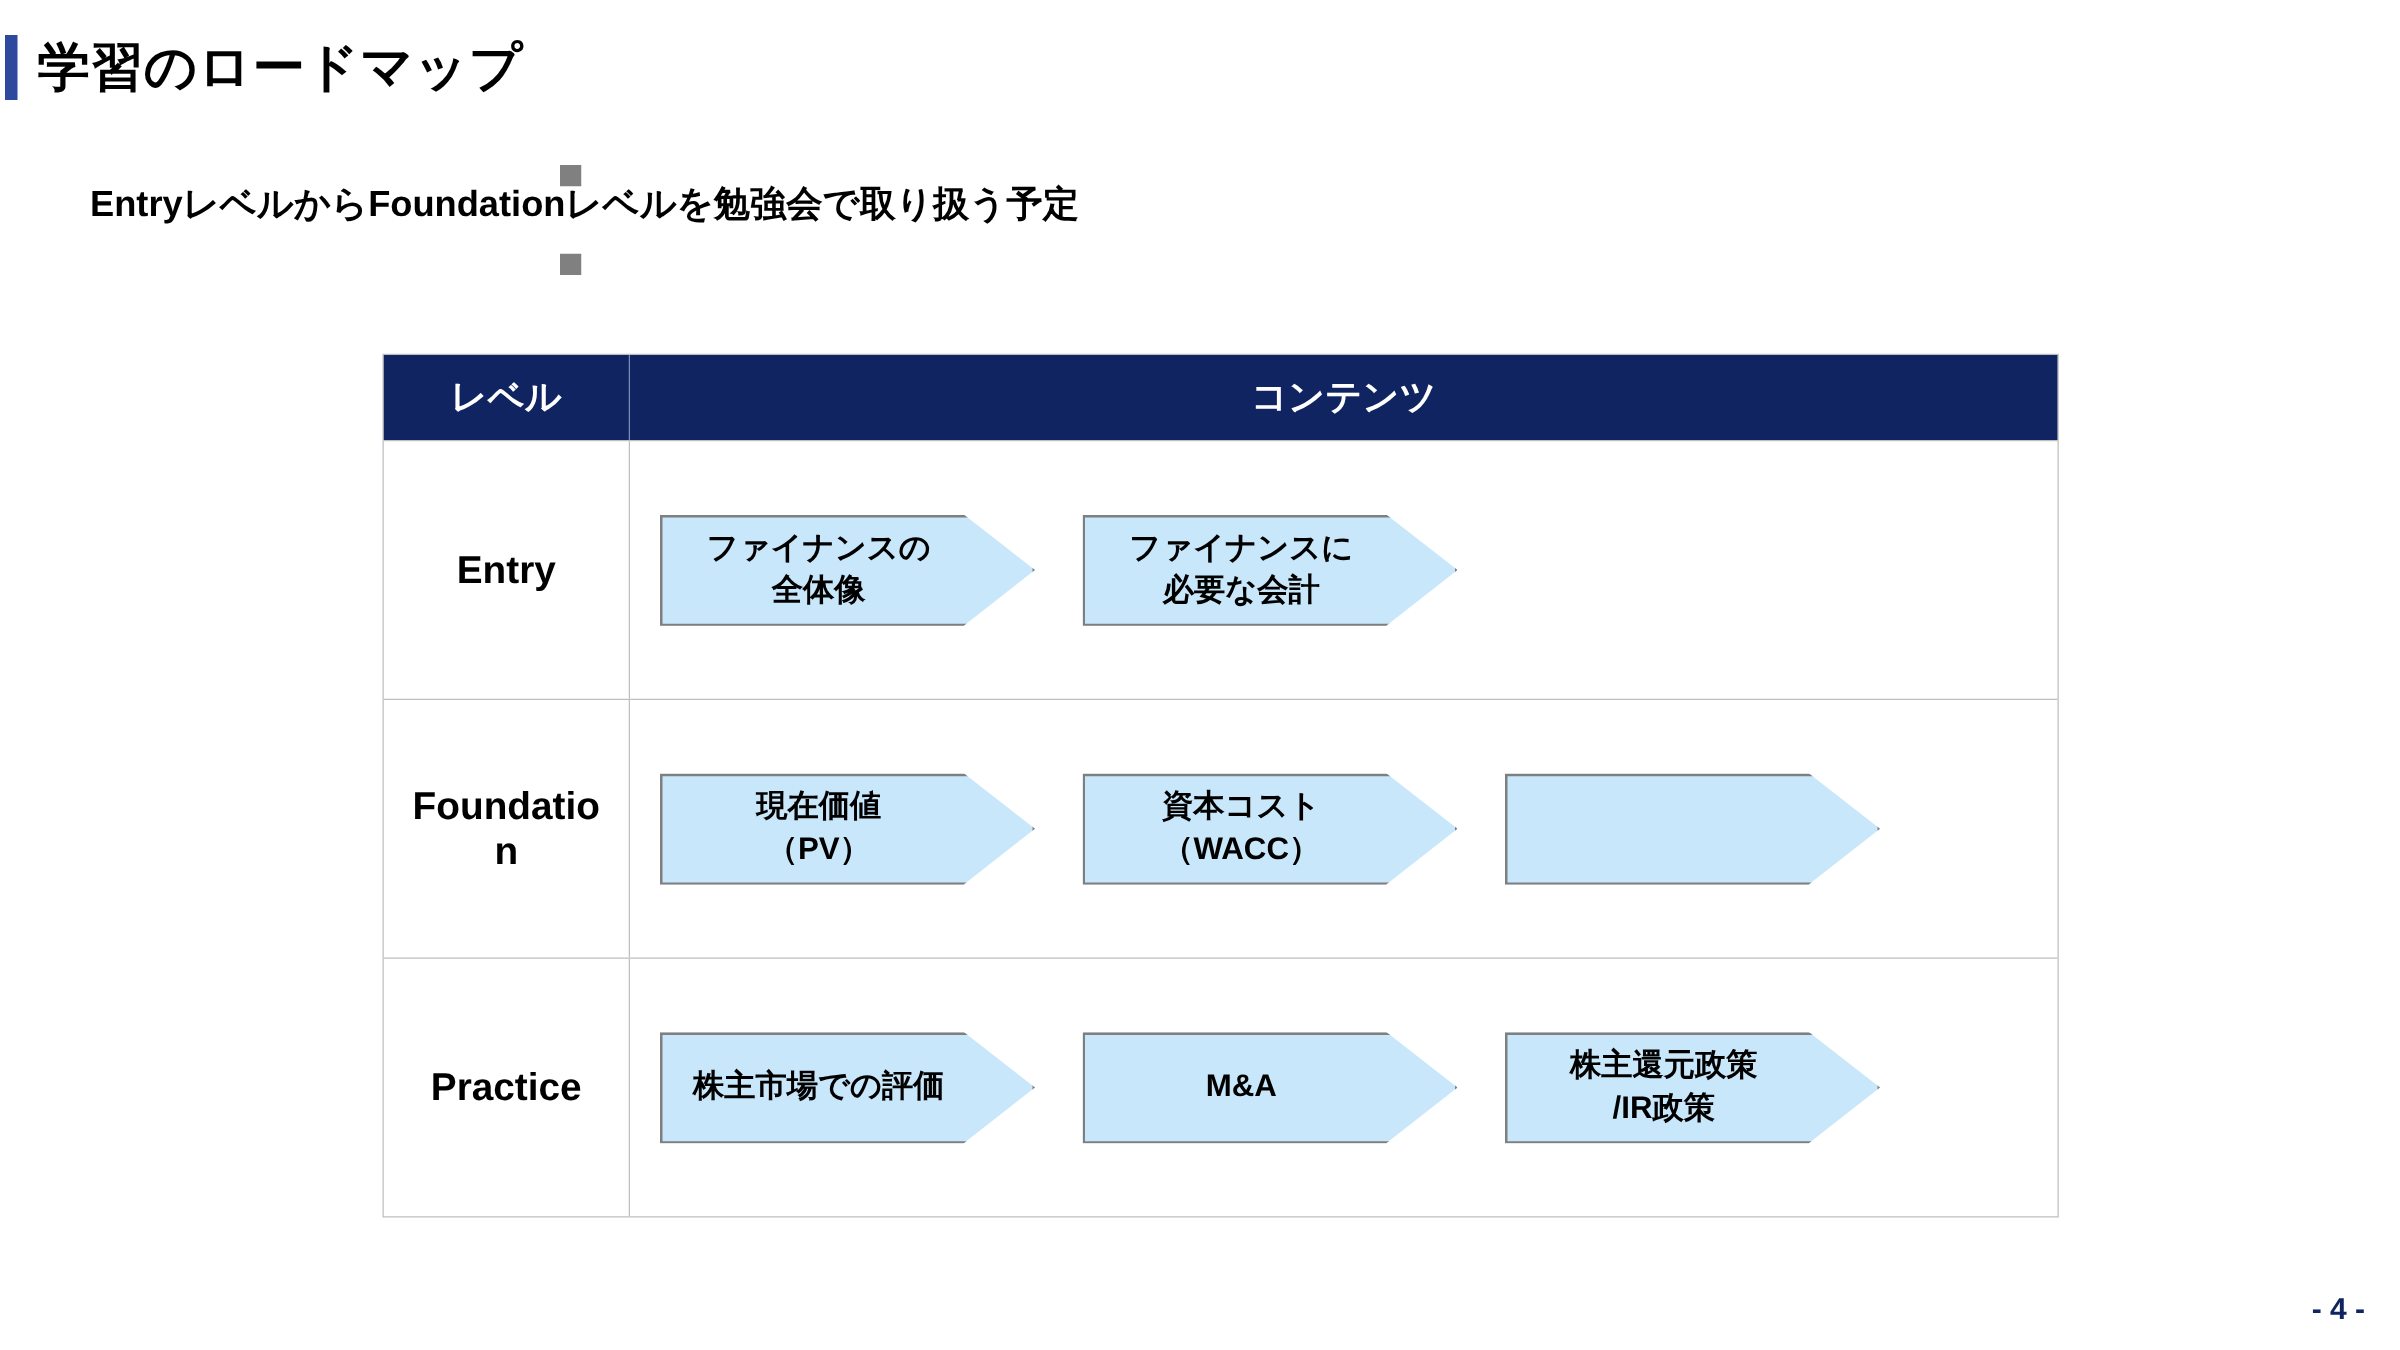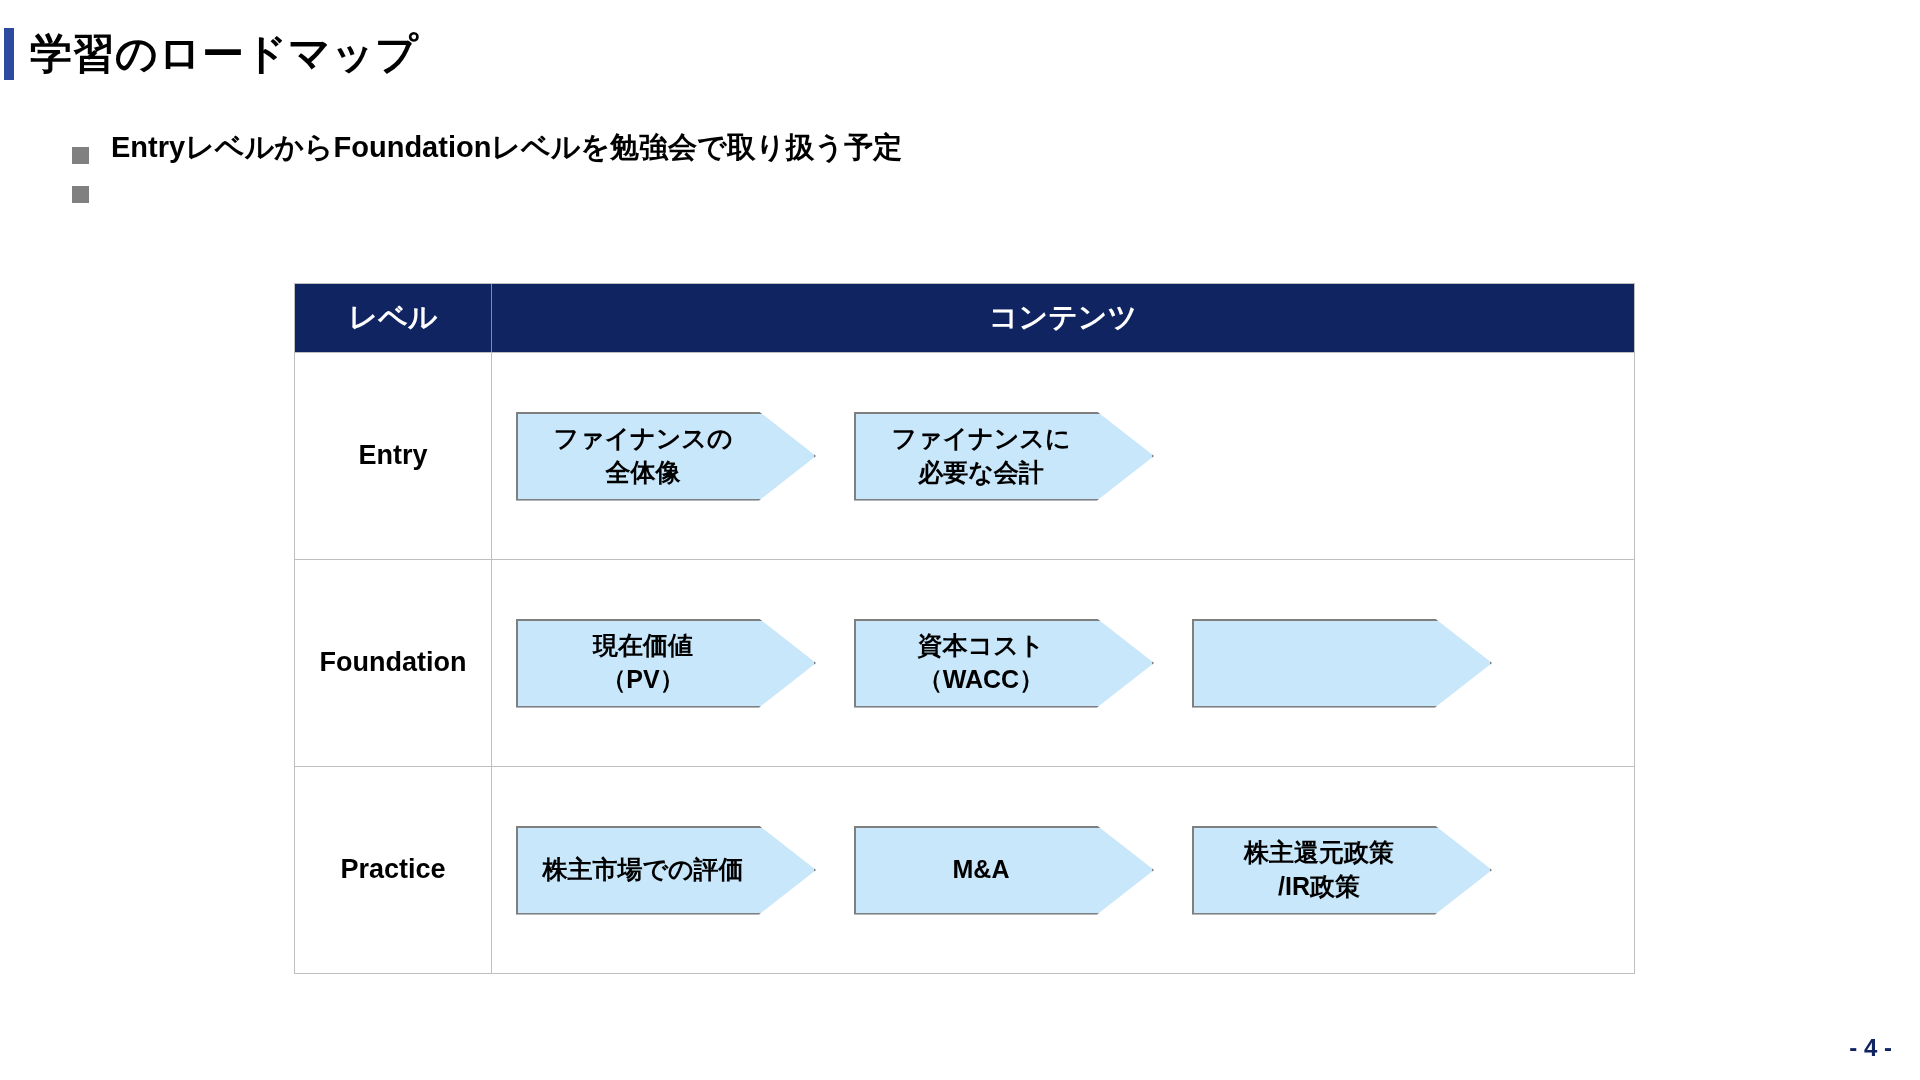--- a/index.html
+++ b/index.html
@@ -40,42 +40,43 @@
   }
 
   
   .bullets {
     position: absolute;
     left: 72px;
     top: 132px;
   }
   .bullet-line {
     display: flex;
-    align-items: flex-end;
+    align-items: center;
     margin-bottom: 22px;
+    flex-direction: column;
   }
   .bullet-marker {
     width: 17px;
     height: 17px;
     background: #808080;
     margin-right: 22px;
     flex: none;
   }
   .bullet-text {
     font-size: 29px;
     font-weight: bold;
     color: #000000;
     white-space: nowrap;
     line-height: 1.1;
   }
 
   
   .table {
     position: absolute;
-    left: 294px;
+    left: 306px;
     top: 283px;
     width: 1341px;
     border: 1px solid #bfbfbf;
     box-sizing: border-box;
   }
   .thead {
     display: flex;
     background: #0f2461;
     height: 68px;
   }
@@ -110,21 +111,21 @@
     width: 197px;
     flex: none;
     display: flex;
     align-items: center;
     justify-content: center;
     border-right: 1px solid #bfbfbf;
     box-sizing: border-box;
     text-align: center;
   }
   .level-label {
-    font-size: 27px;
+    font-size: 31px;
     font-weight: bold;
     color: #000000;
     line-height: 1.15;
     width: 150px;
     word-break: break-all;
   }
   .td-contents {
     flex: 1;
     position: relative;
     display: flex;

